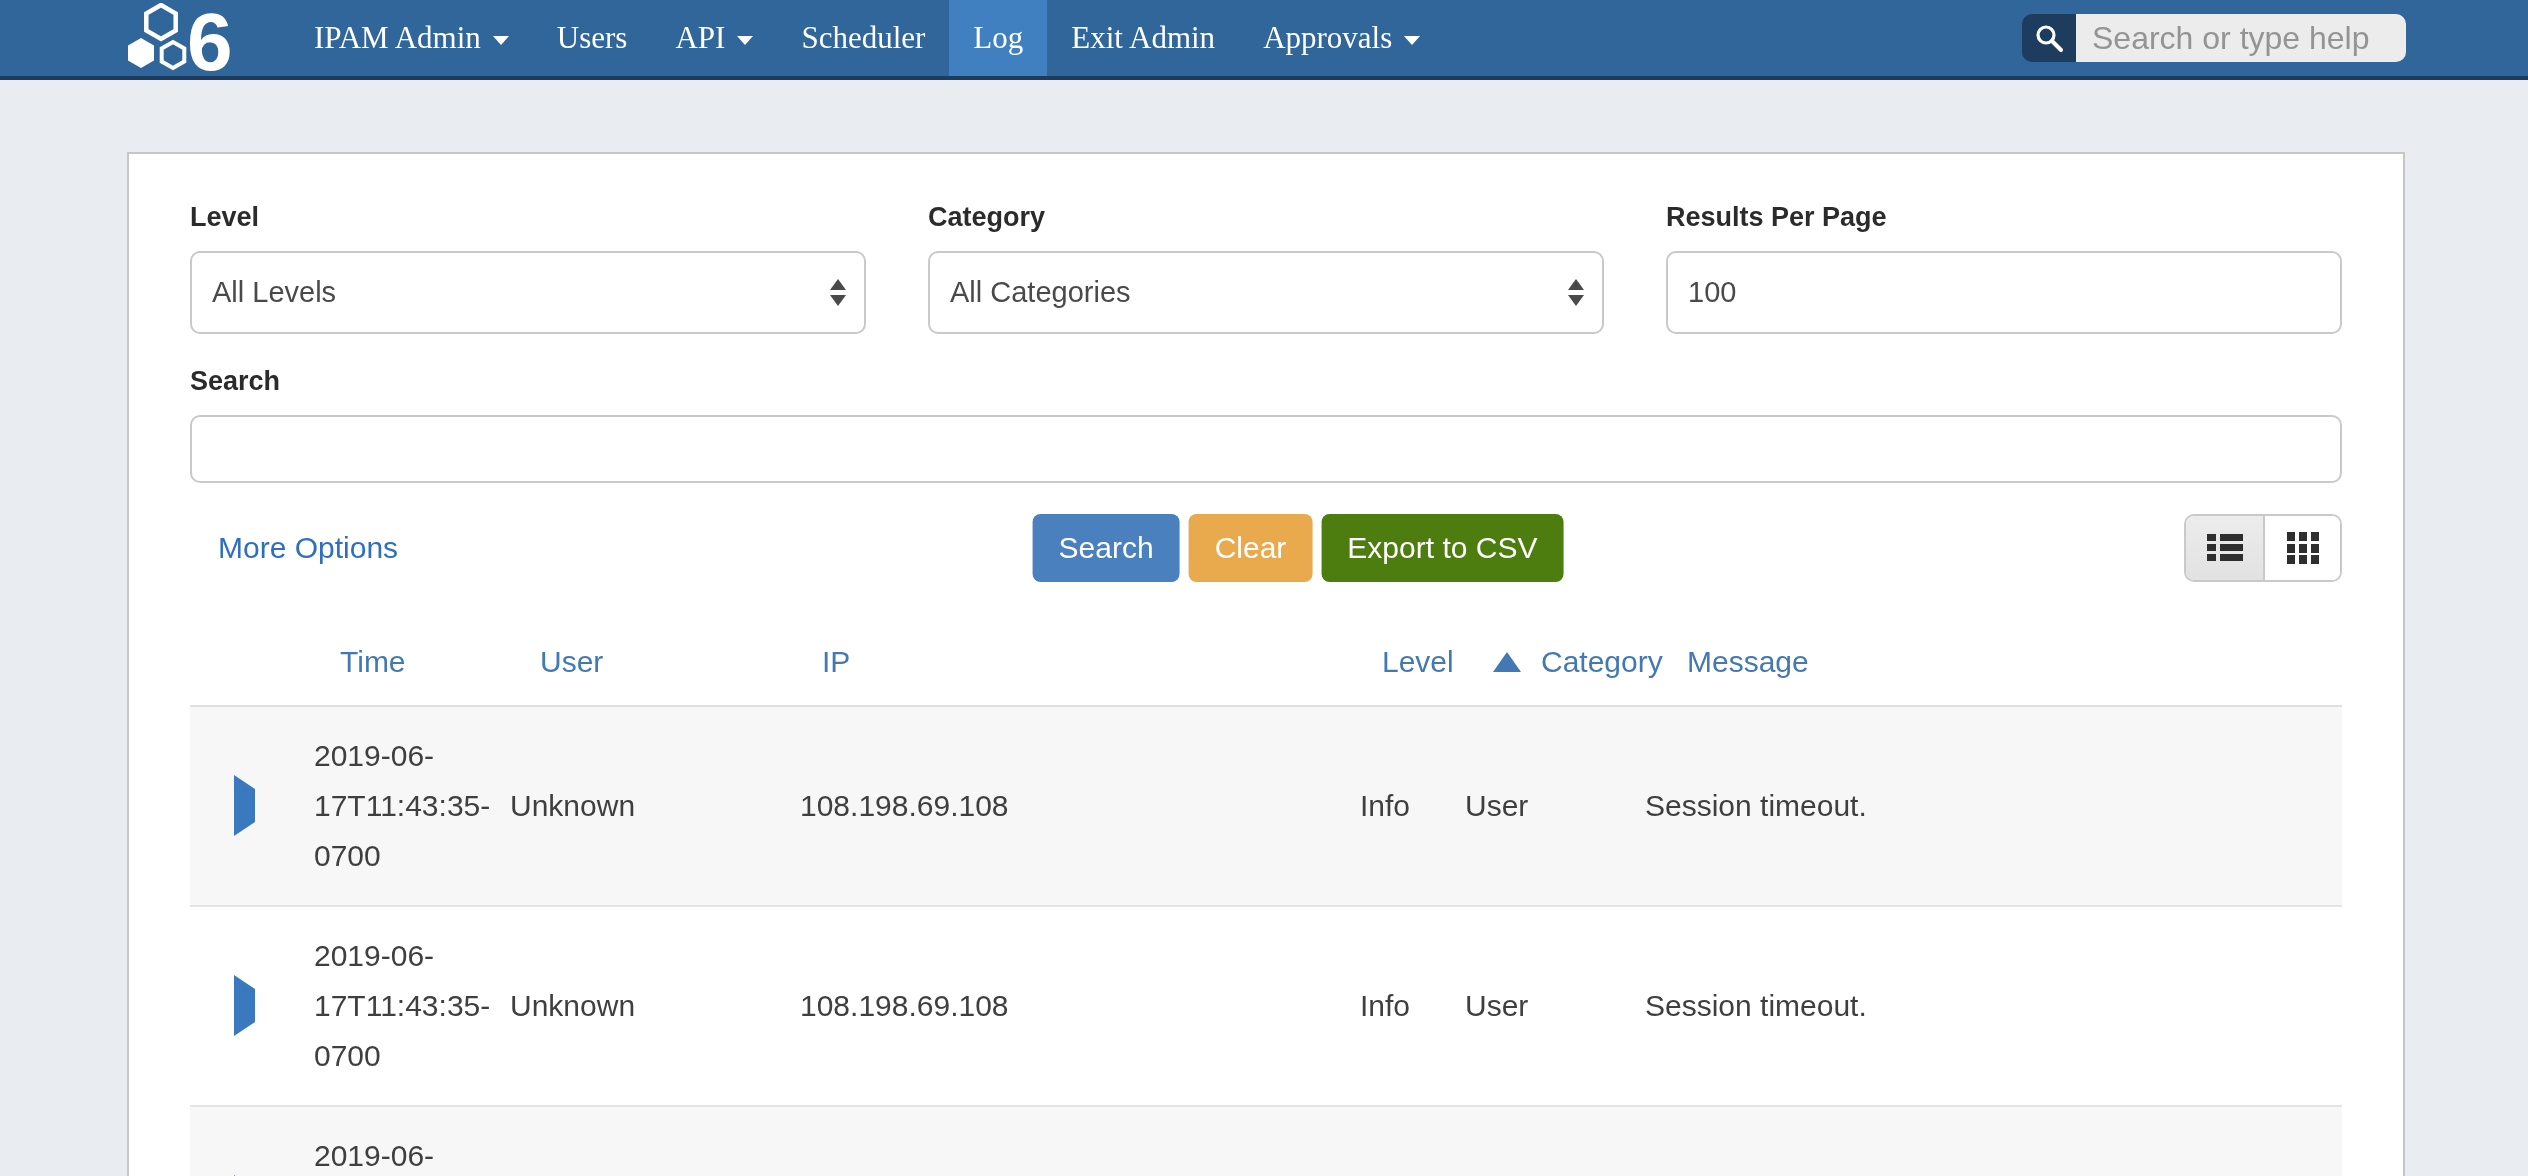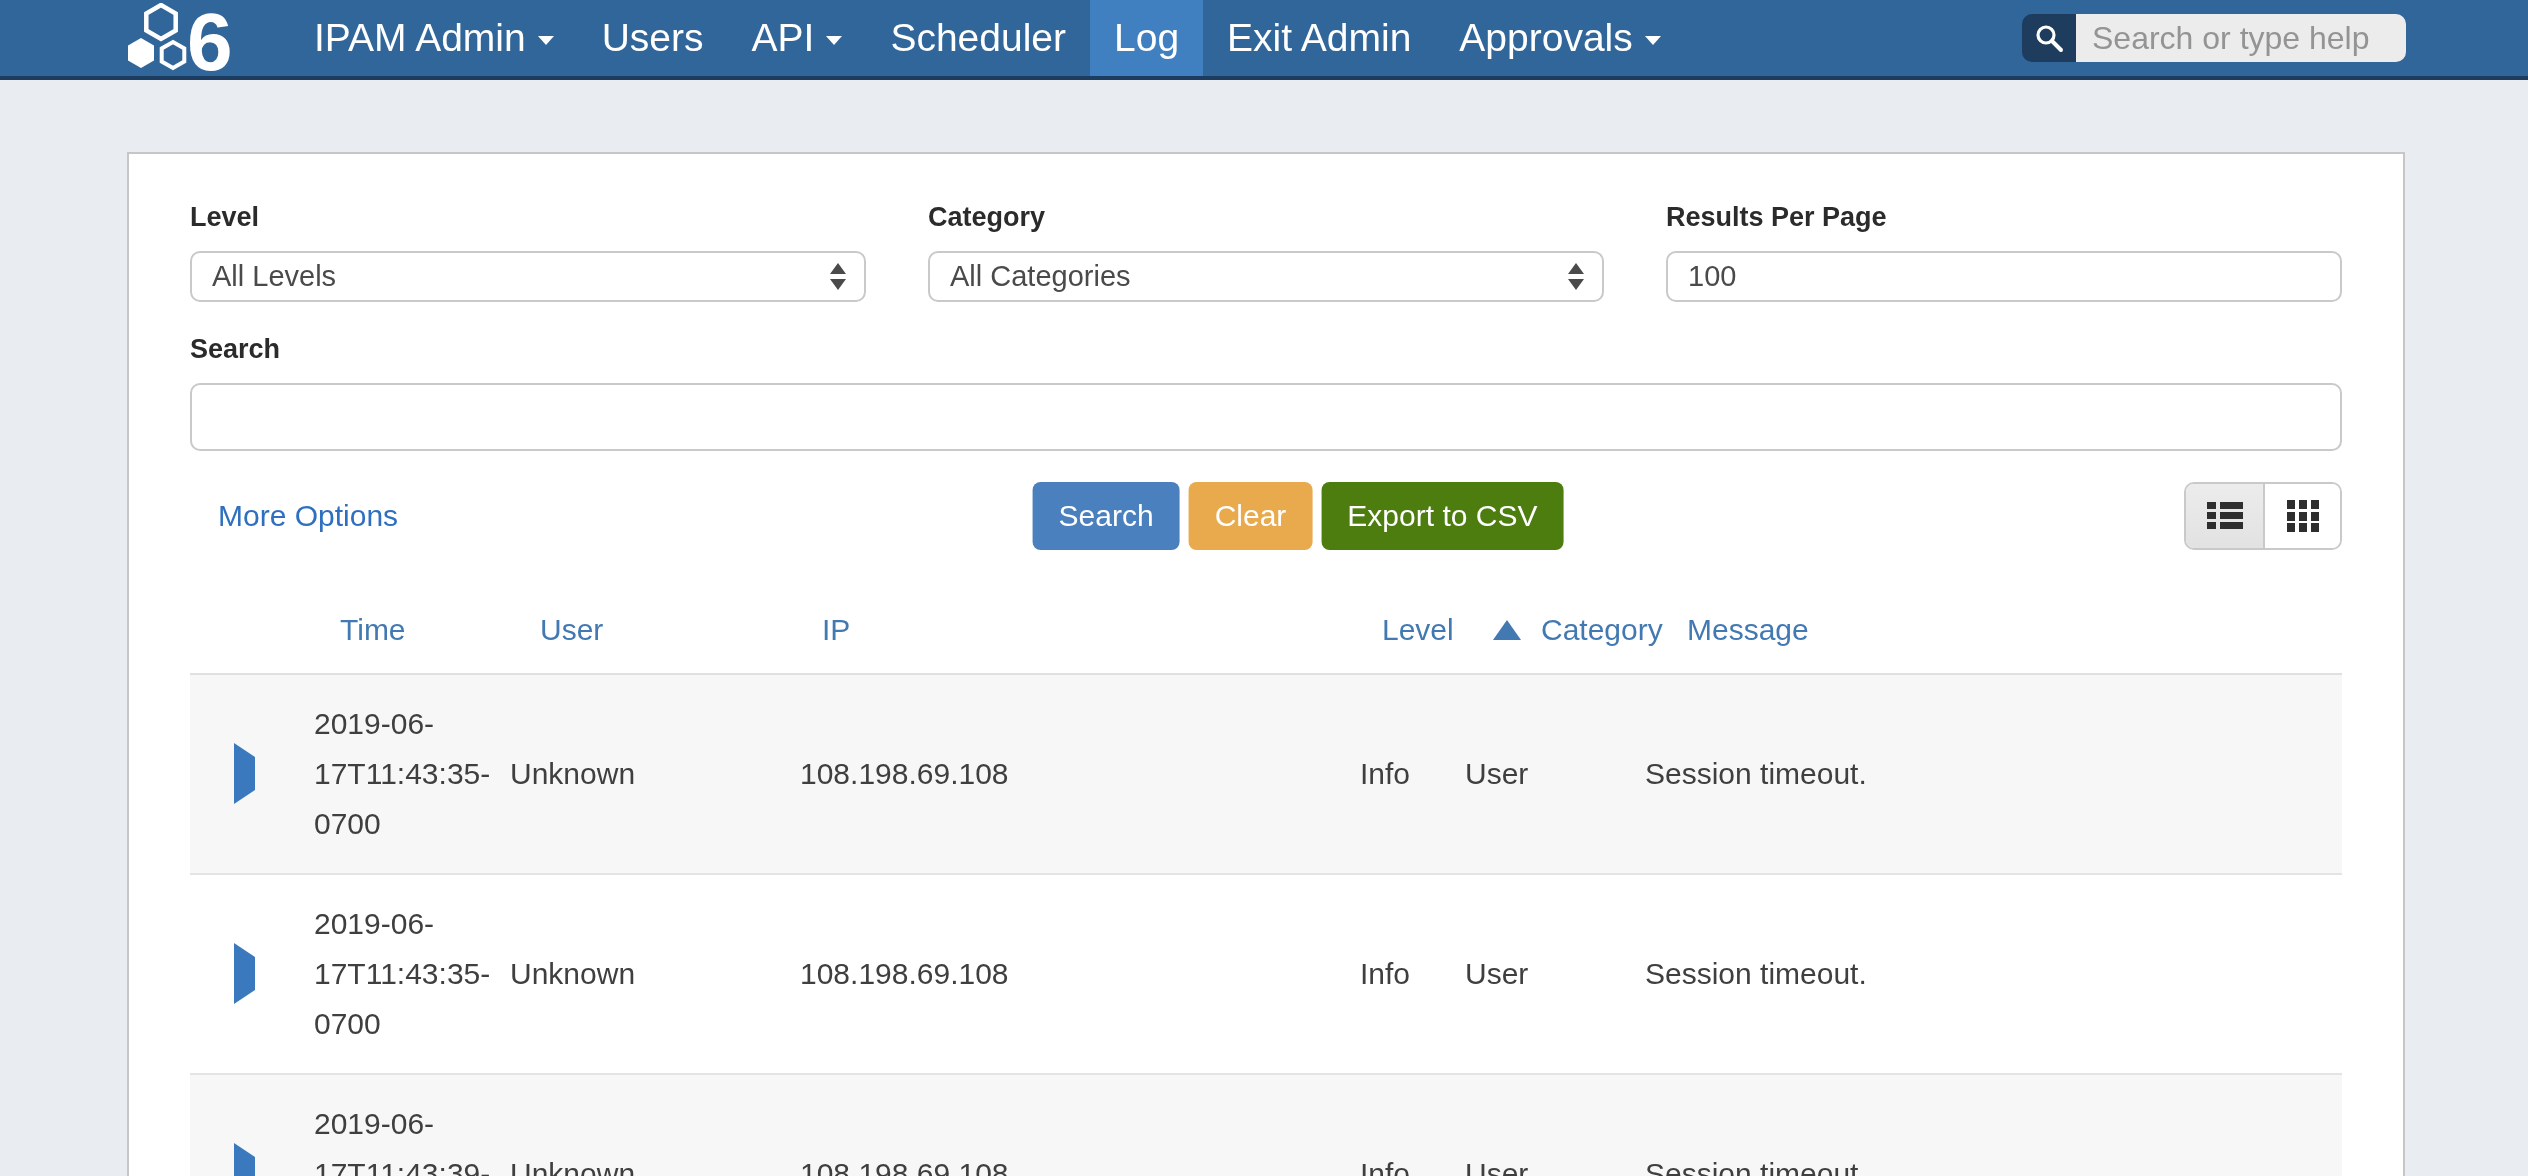--- a/index.html
+++ b/index.html
@@ -14,22 +14,22 @@
   .navbar {
     height:80px; background:#31669a;
     border-bottom:4px solid #1d3d60;
     display:flex; align-items:stretch;
     padding-left:125px;
   }
   .brand { display:flex; align-items:center; margin-right:30px; }
   .nav-items { display:flex; align-items:stretch; }
   .nav-item {
     display:flex; align-items:center;
-    padding:0 24px; color:#ffffff; font-size:39px;
-    cursor:pointer; white-space:nowrap;
+    padding:0 24px; color:#ffffff; font-size:31px;
+    cursor:pointer; white-space:nowrap;font-family:Liberation Serif, serif;
   }
   .nav-item.active { background:#4180c0; }
   .nav-caret {
     width:0; height:0; margin-left:12px; margin-top:4px;
     border-left:8px solid transparent; border-right:8px solid transparent;
     border-top:9px solid #ffffff;
   }
   .nav-search { margin-left:auto; margin-right:122px; display:flex; align-items:center; }
   .nav-search-inner { display:flex; height:48px; }
   .nav-search-btn {
@@ -48,21 +48,21 @@
   .card {
     position:absolute; left:127px; top:152px; width:2278px; height:1100px;
     background:#ffffff; border:2px solid #c6c6c6; border-bottom:none;
     padding:48px 61px 0 61px;
   }
 
   
   .filter-grid { display:grid; grid-template-columns:1fr 1fr 1fr; column-gap:62px; }
   .field-label { font-size:27px; font-weight:bold; color:#2b2b2b; margin-bottom:18px; }
   .select-box, .text-input {
-    height:51px; width:100%; border:2px solid #c9c9c9; border-radius:10px;
+    height:83px; width:100%; border:2px solid #c9c9c9; border-radius:10px;
     font-size:29px; color:#4a4a4a; background:#fff;
     display:flex; align-items:center; justify-content:space-between;
     padding:0 18px 0 20px; cursor:pointer;
   }
   .text-input { cursor:text; font-family:"Liberation Sans", sans-serif; outline:none; }
   .updown { display:flex; flex-direction:column; align-items:center; }
   .tri-up   { width:0;height:0;border-left:8px solid transparent;border-right:8px solid transparent;border-bottom:11px solid #4a4a4a; margin-bottom:5px; }
   .tri-down { width:0;height:0;border-left:8px solid transparent;border-right:8px solid transparent;border-top:11px solid #4a4a4a; }
 
   .search-block { margin-top:32px; }

